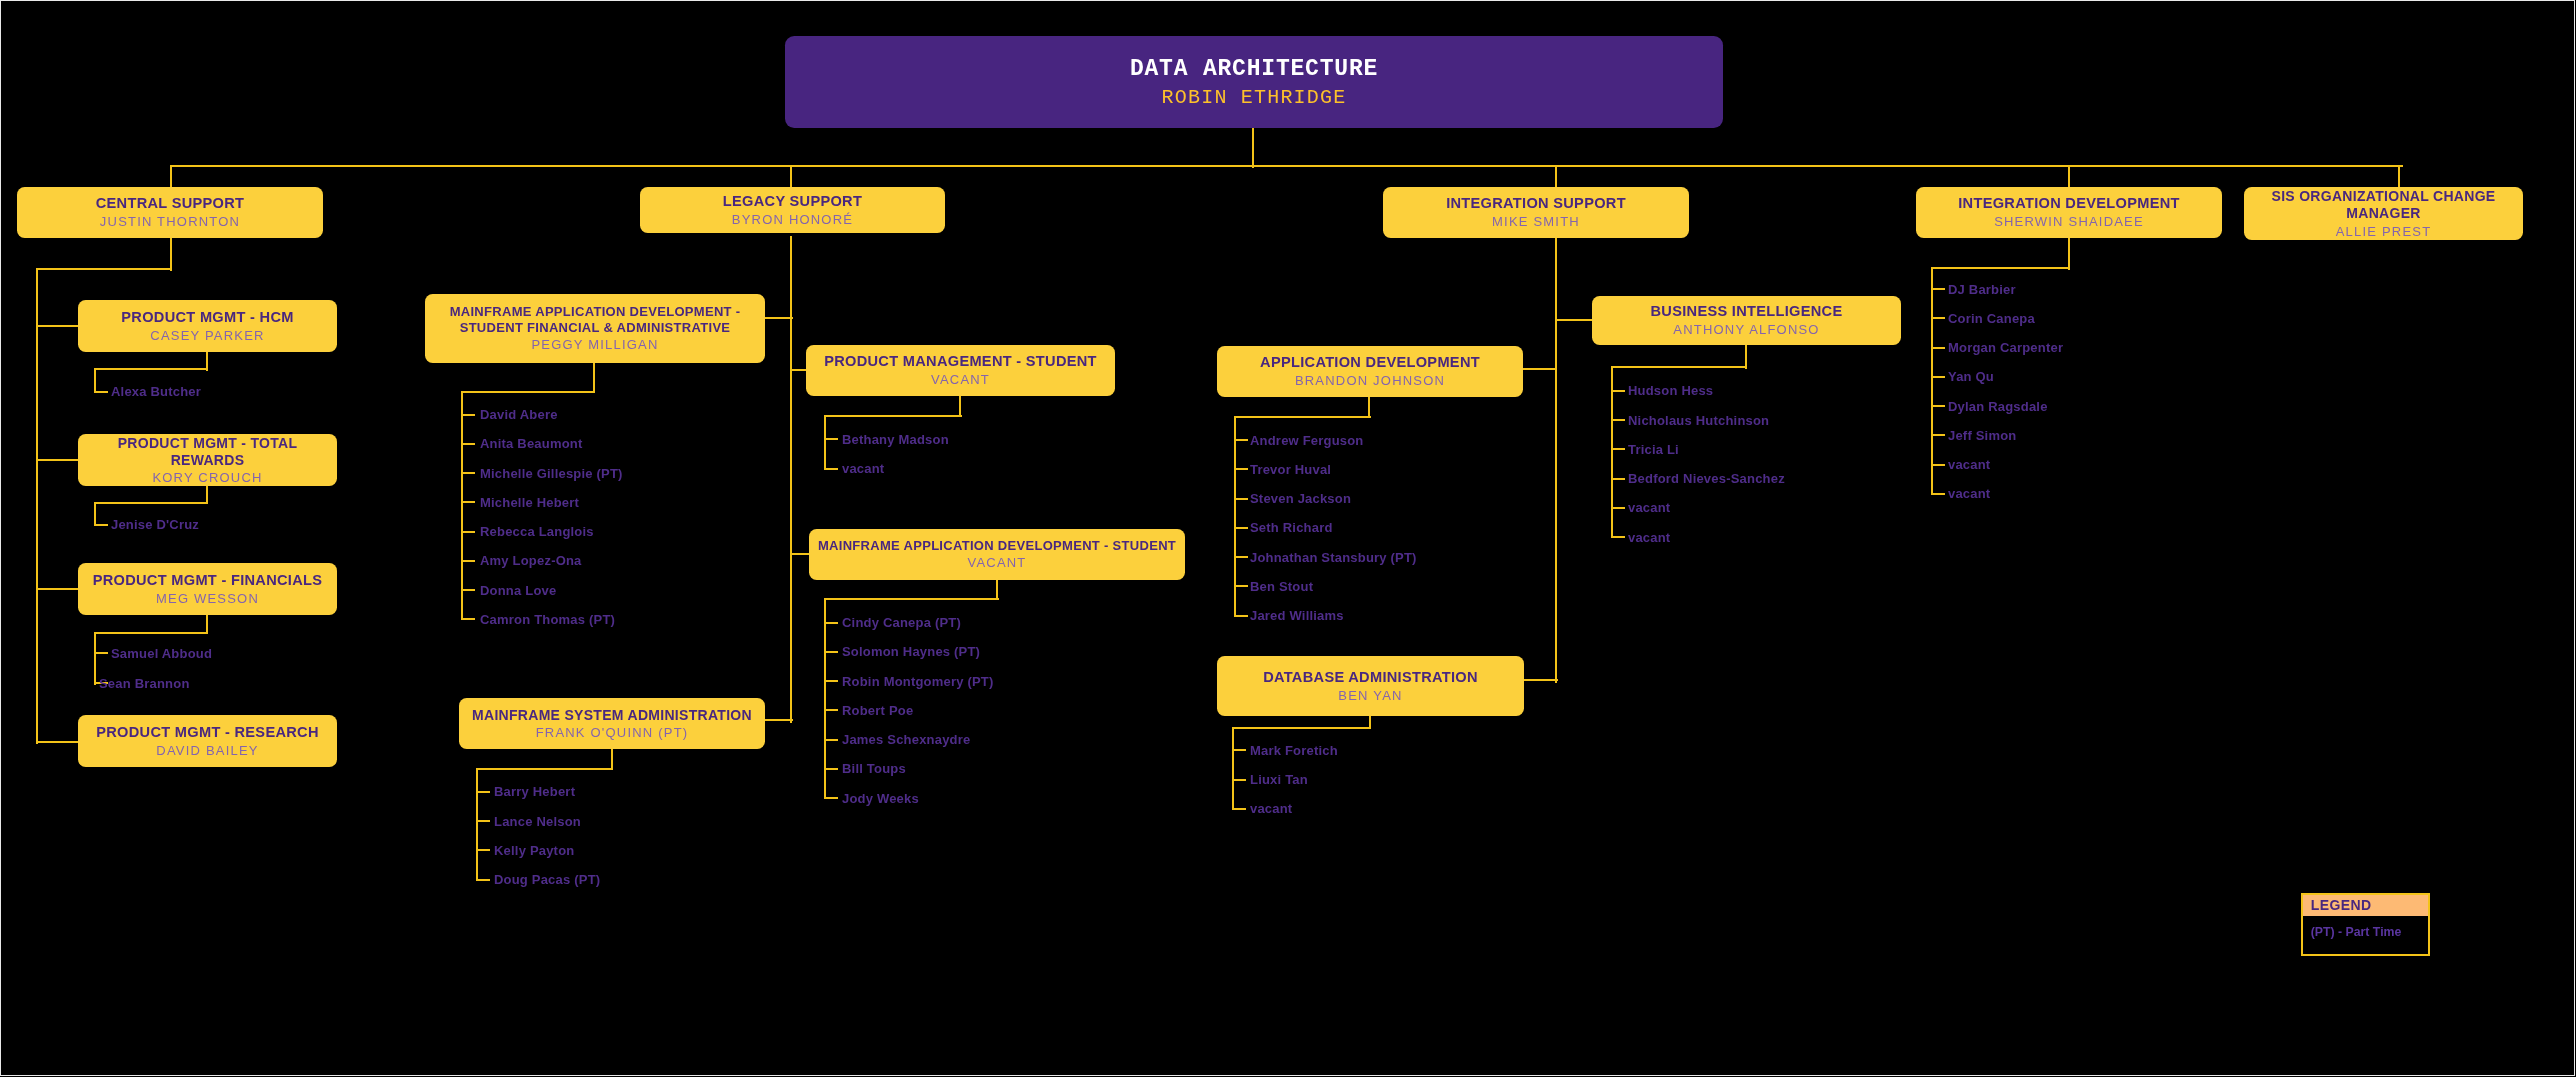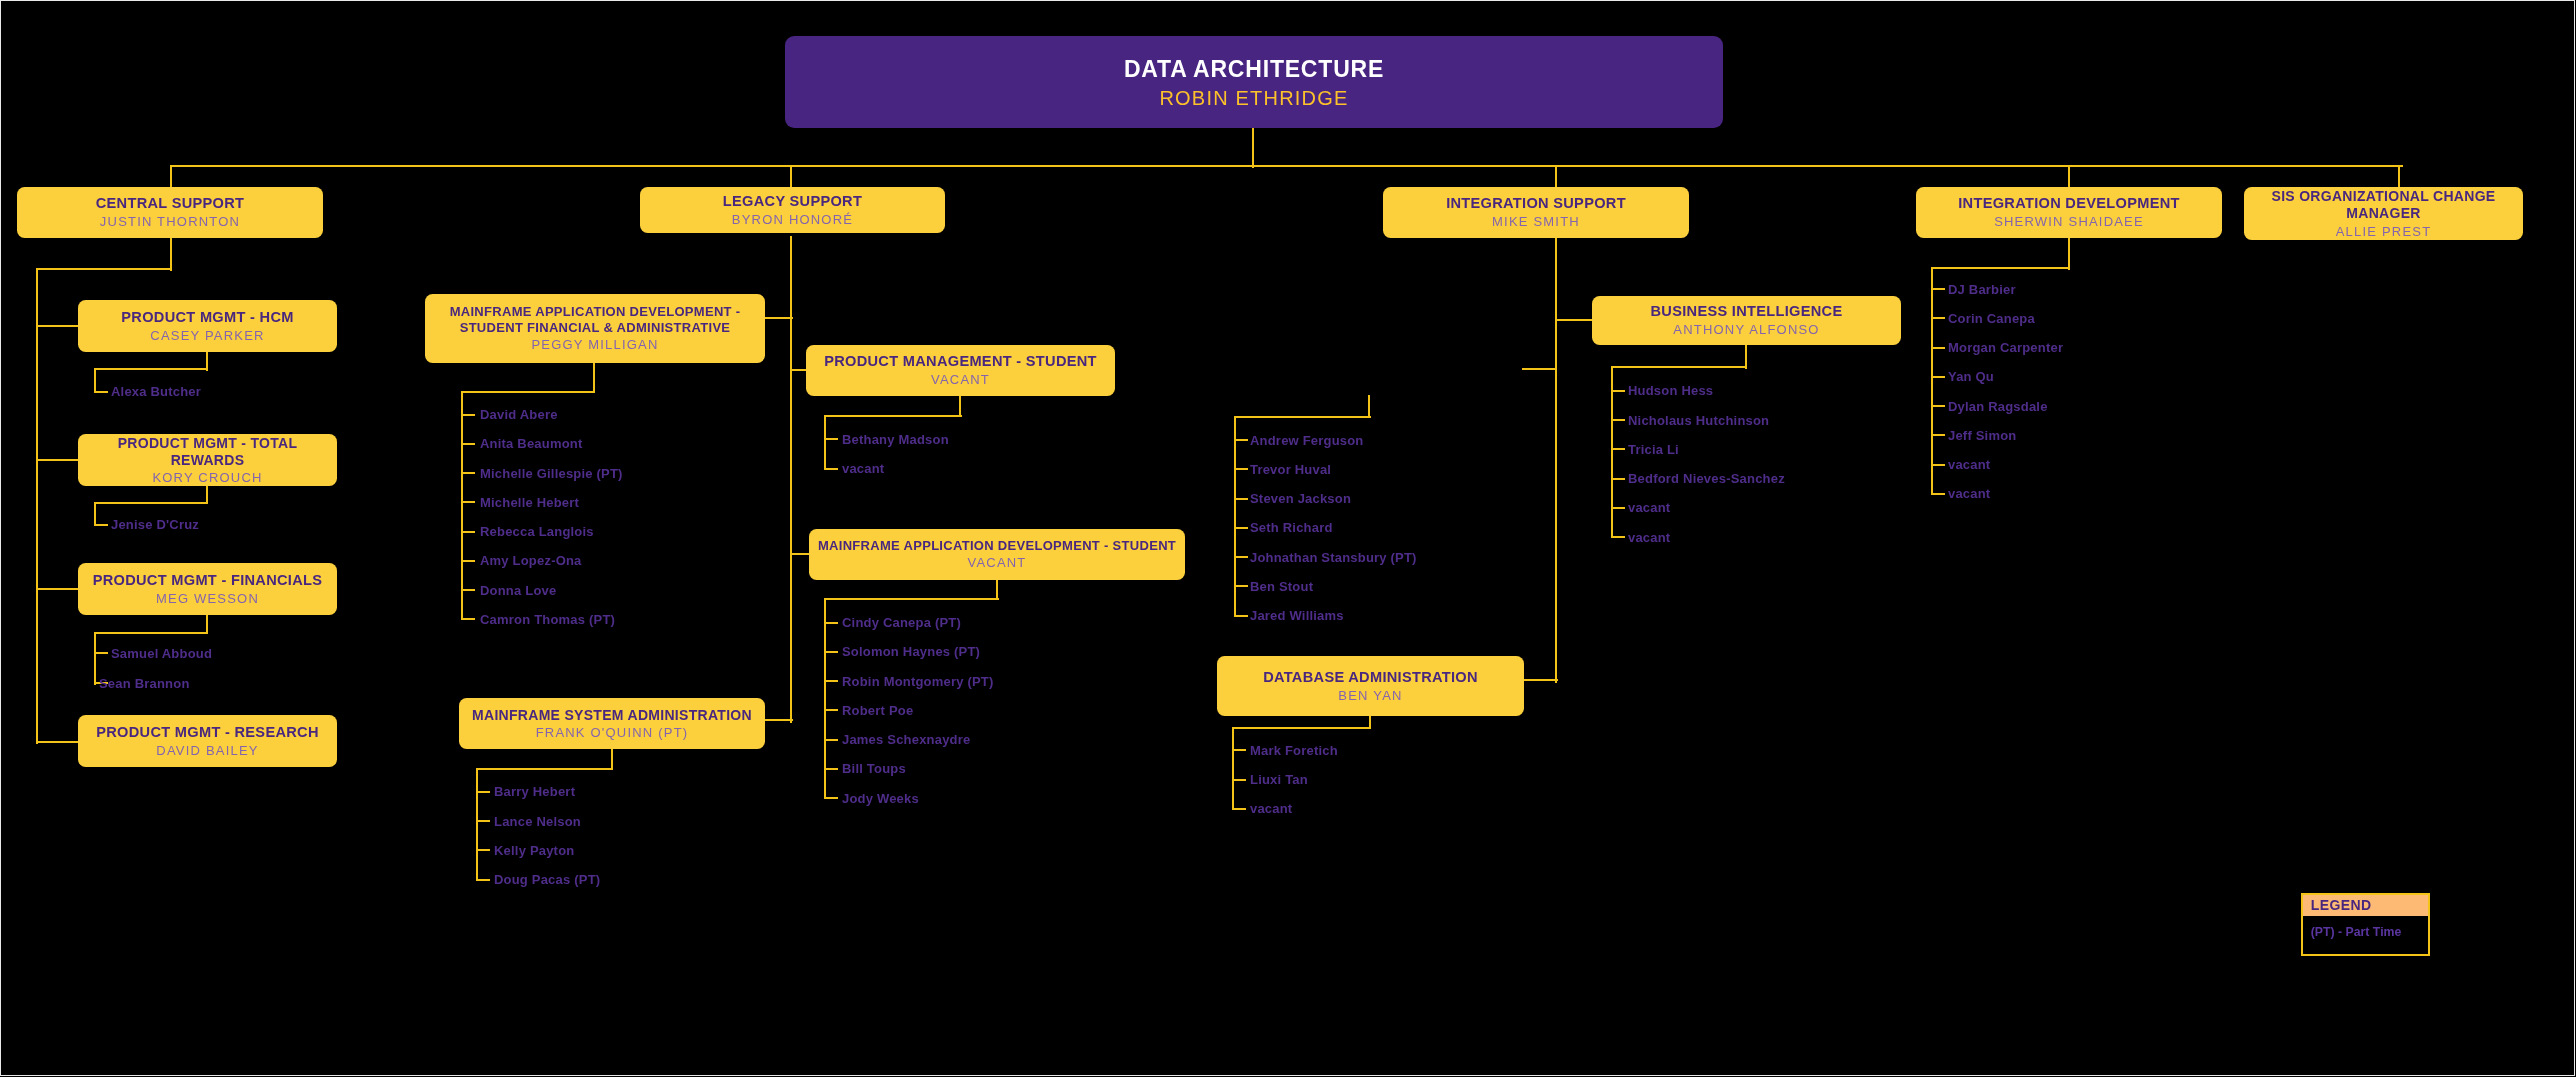--- a/index.html
+++ b/index.html
@@ -16,21 +16,21 @@
   .b{
     position:absolute;background:#FCD03C;border-radius:7.7px;
     display:flex;flex-direction:column;justify-content:center;align-items:center;
     text-align:center;padding:1.5px 3.1px;box-sizing:border-box;z-index:2;
   }
   .b .t{font-weight:bold;color:#49277F;font-size:14.6px;letter-spacing:0.3px;line-height:1.22;}
   .b .n{color:#8464AE;font-size:13px;letter-spacing:1.2px;margin-top:2.3px;line-height:1.1;}
   .t18{font-size:14px !important;}
   .t17{font-size:13px !important;}
   
-  .root{background:#482580;border-radius:9.2px;}
+  .root{background:#482580;border-radius:9.2px;font-family:Liberation Mono, monospace;}
   .root .t{color:#ffffff;font-size:23px;letter-spacing:0.8px;}
   .root .n{color:#FDC12A;font-size:20px;letter-spacing:1.2px;margin-top:4.6px;}
   
   .m{
     position:absolute;color:#4F2D8A;font-weight:bold;font-size:13px;
     white-space:nowrap;transform:translateY(-52%);z-index:2;letter-spacing:0.2px;
   }
   
   .legend{position:absolute;border:2.3px solid #F3C318;background:#000;box-sizing:border-box;z-index:2;}
   .legend .lh{background:#fdba74;color:#49277F;font-weight:bold;font-size:14px;
@@ -215,20 +215,24 @@
   </div>
   <div class="b" style="left:808px;top:528px;width:376px;height:51px">
     <div class="t t17">MAINFRAME APPLICATION DEVELOPMENT - STUDENT</div>
     <div class="n">VACANT</div>
   </div>
   <div class="b" style="left:458px;top:697px;width:306px;height:51px">
     <div class="t t18">MAINFRAME SYSTEM ADMINISTRATION</div>
     <div class="n">FRANK O'QUINN (PT)</div>
   </div>
 
+  <div class="b" style="left:1216px;top:345px;width:306px;height:51px">
+    <div class="t">APPLICATION DEVELOPMENT</div>
+    <div class="n">BRANDON JOHNSON</div>
+  </div>
   <div class="b" style="left:1591px;top:295px;width:309px;height:49px">
     <div class="t">BUSINESS INTELLIGENCE</div>
     <div class="n">ANTHONY ALFONSO</div>
   </div>
   <div class="b" style="left:1216px;top:655px;width:307px;height:60px">
     <div class="t">DATABASE ADMINISTRATION</div>
     <div class="n">BEN YAN</div>
   </div>
 
   <div class="m" style="left:110px;top:391px">Alexa Butcher</div>

